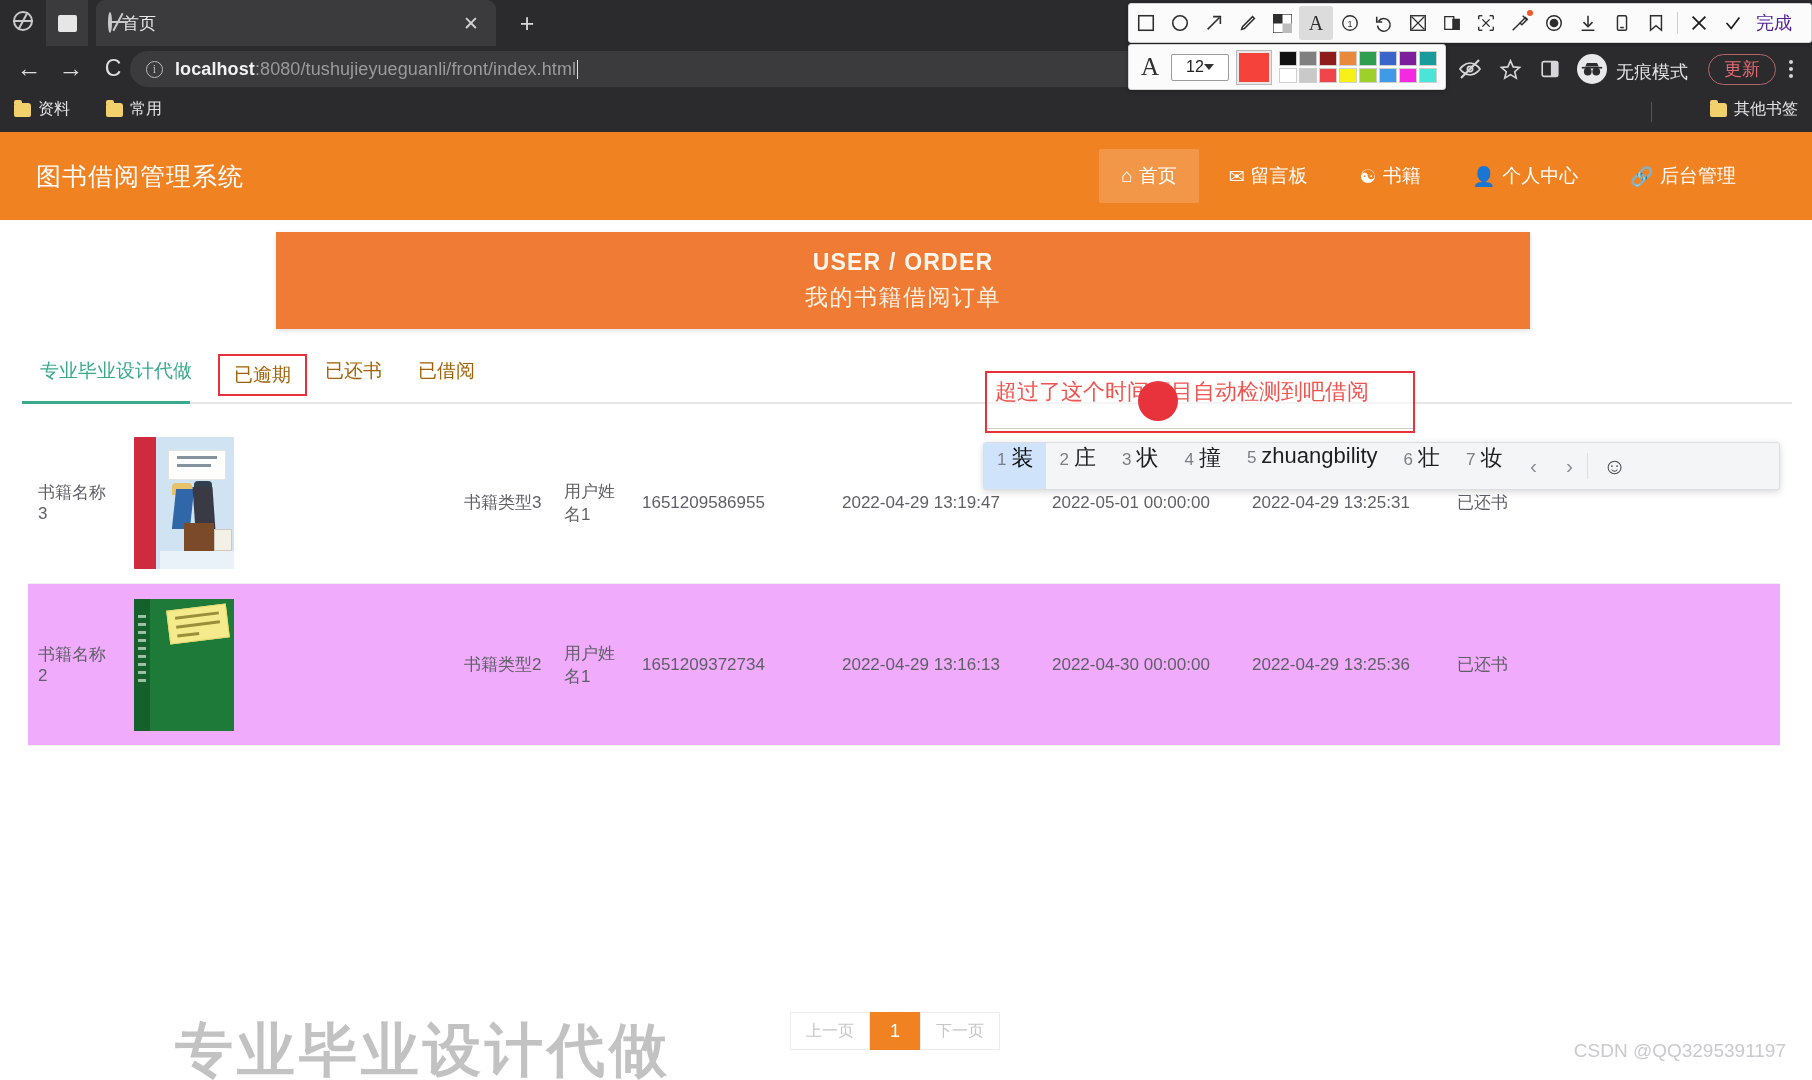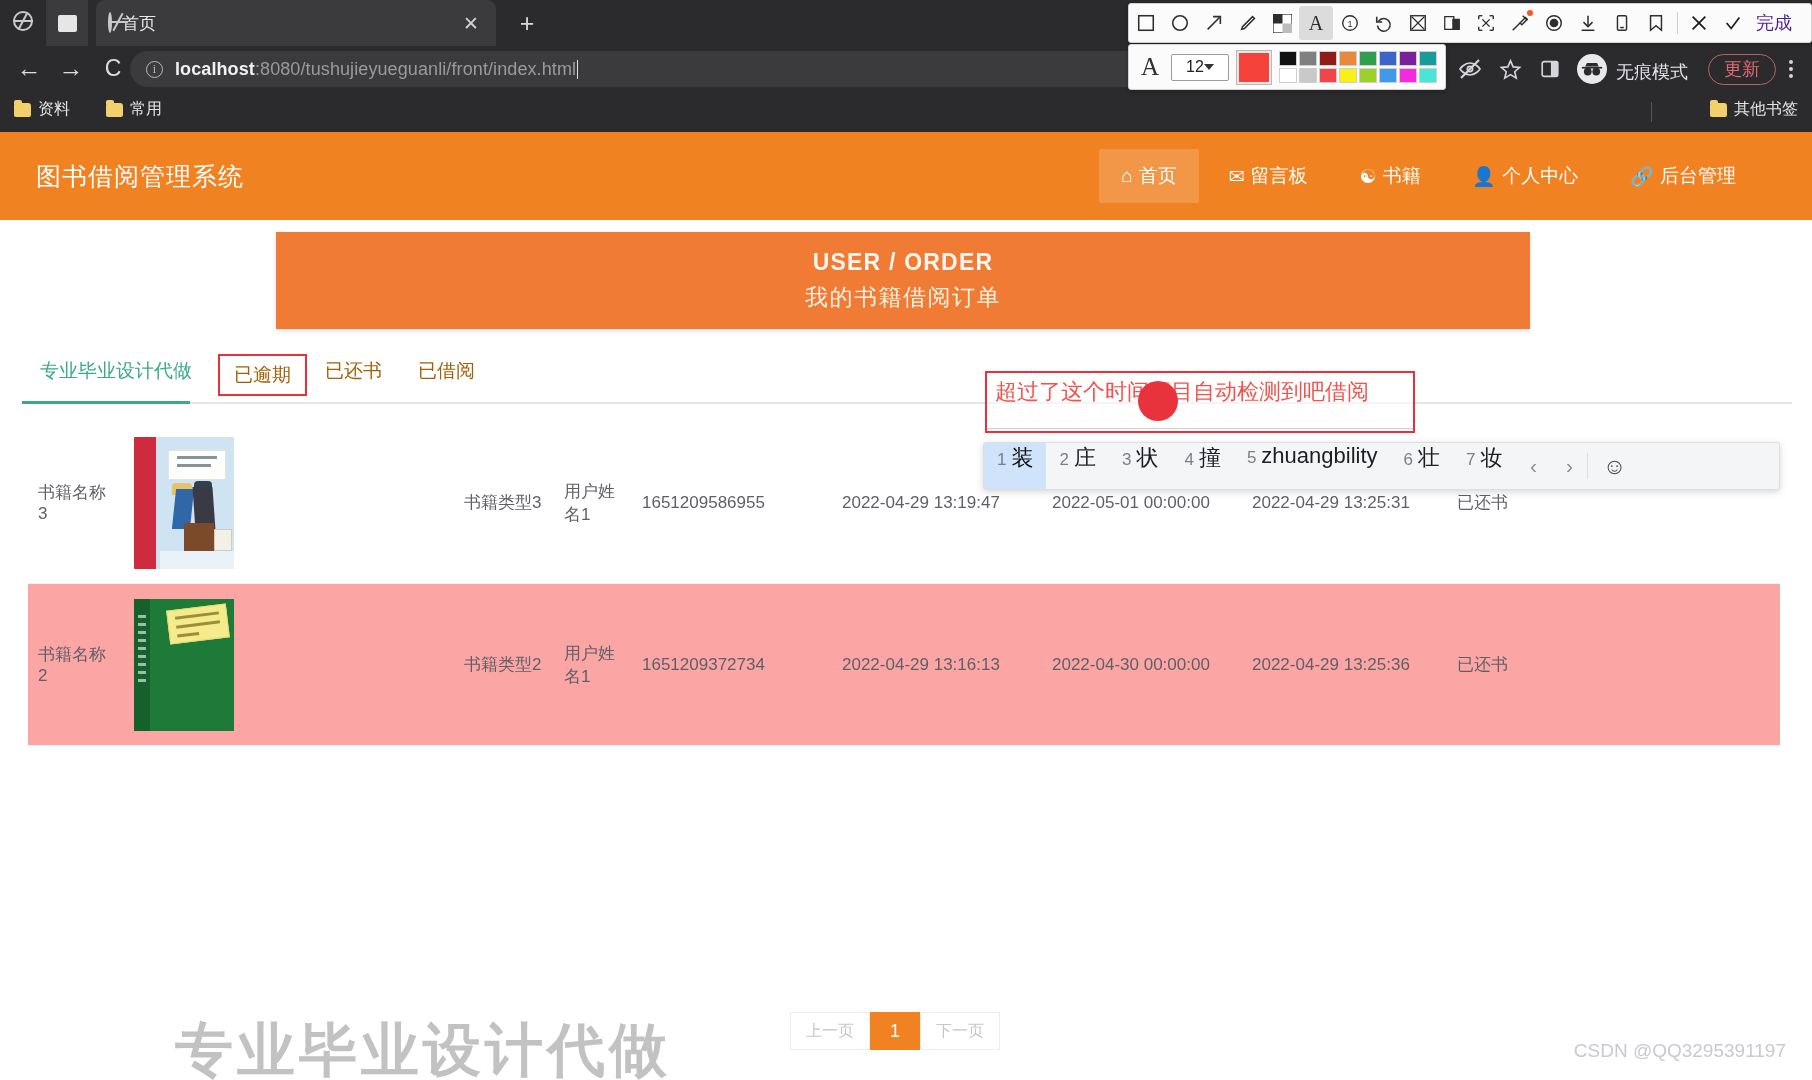--- a/index.html
+++ b/index.html
@@ -203,21 +203,21 @@
   
   .table { position: absolute; left: 28px; top: 290px; width: 1752px; }
   .thead {
     display: flex; align-items: center; height: 68px;
     background: #fafafa; border-bottom: 1px solid #efefef; color: #6b6b73; font-size: 17px;
   }
   .trow {
     display: flex; align-items: center; height: 162px;
     border-bottom: 1px solid #f0f0f0; color: #5f5f66; font-size: 17px;
   }
-  .trow.alt { background: #fca5a5; }
+  .trow.alt { background: #f0abfc; }
   .c { padding: 0 10px; }
   .c1 { width: 96px; }
   .c2 { width: 330px; }
   .c3 { width: 100px; }
   .c4 { width: 78px; }
   .c5 { width: 200px; }
   .c6 { width: 210px; }
   .c7 { width: 200px; }
   .c8 { width: 205px; }
   .c9 { width: 110px; }

